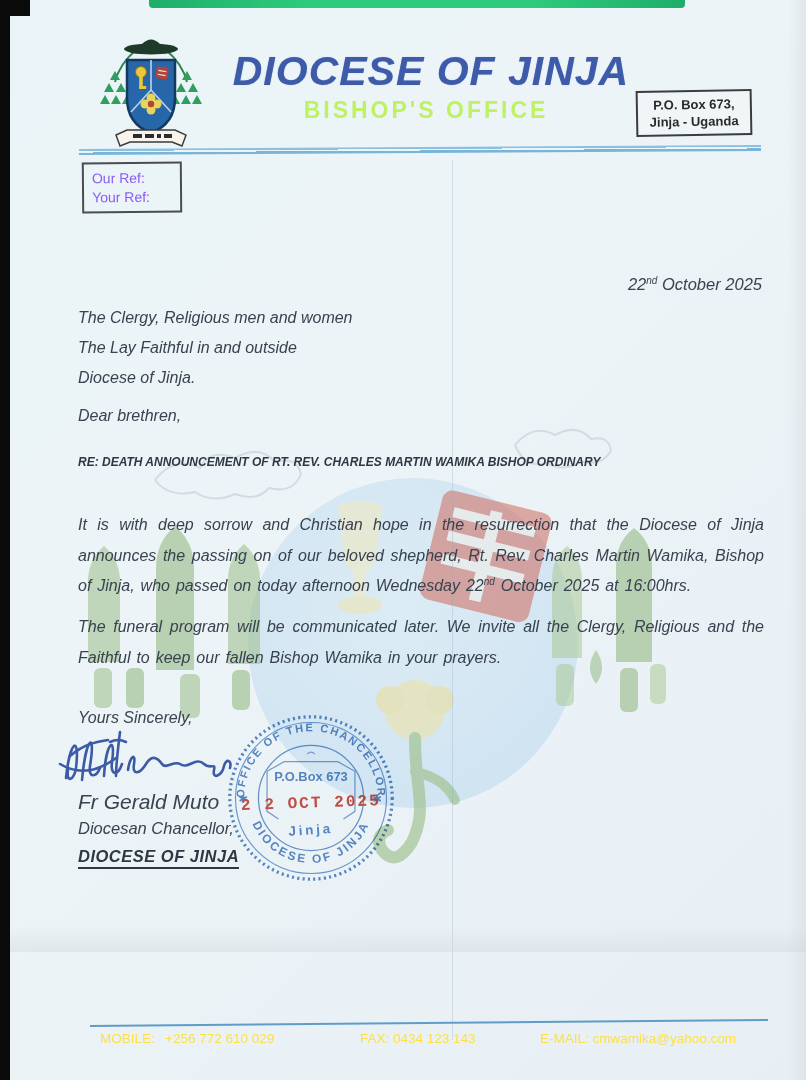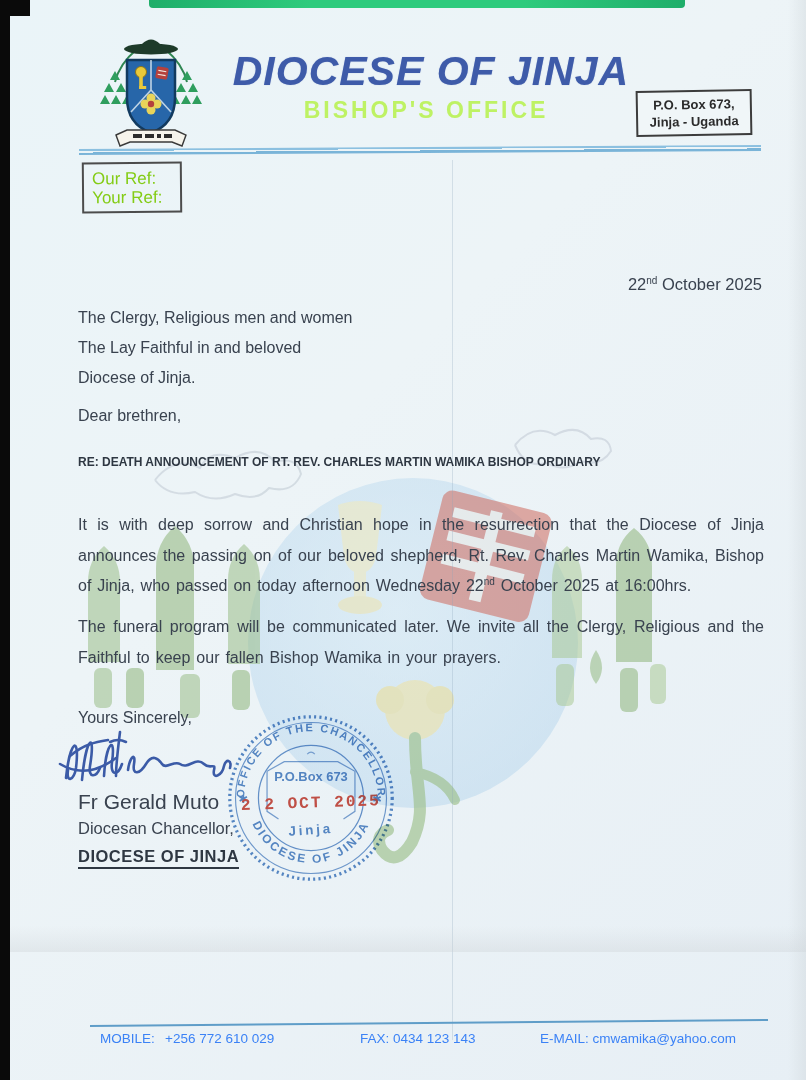--- a/index.html
+++ b/index.html
@@ -31,30 +31,30 @@
   .pobox { position:absolute; left:636px; top:90px; width:116px; padding:4px 6px;
           border:2px solid #3c3c3c; font-size:13px; font-weight:bold; color:#2b2b2b;
           line-height:17px; text-align:center; transform:rotate(-1deg); background:#f2f7f9aa; }
   .header-rule { position:absolute; left:79px; top:147px; width:682px; height:6px;
           transform:rotate(-0.35deg);
           background:linear-gradient(#8cc0e0 0 2px,#f0f6f900 2px 3.5px,#7ab4d8 3.5px 6px); }
 
   
   .ref-box { position:absolute; left:82px; top:162px; width:100px; height:51px;
           border:2px solid #4c4c4c; padding:5px 8px; transform:rotate(-0.5deg); }
-  .ref-box div { font-size:17px; color:#84cc16; line-height:19px; }
+  .ref-box div { font-size:14px; color:#8b5cf6; line-height:19px; }
 
   
   .wm { position:absolute; pointer-events:none; }
   .wm-globe { left:248px; top:478px; width:330px; height:330px; border-radius:50%;
           background:radial-gradient(circle at 45% 40%, #cfe6f4 0%, #bcd9ee 70%, #b2d2ea 100%);
           opacity:.55; }
 
   
-  .txt { position:absolute; color:#39424f; font-size:16px; }
+  .txt { position:absolute; color:#39424f; font-size:16px;font-style:italic; }
   .date-line { left:78px; top:275px; width:684px; text-align:right; font-size:16.5px; }
   sup { font-size:10px; vertical-align:super; line-height:0; }
   .addr0 { left:78px; top:309px; }
   .addr1 { left:78px; top:339px; }
   .addr2 { left:78px; top:369px; }
   .salutation { left:78px; top:407px; }
   .subject { left:78px; top:446px; width:684px; text-align:left; font-weight:bold;
           color:#2e3742; font-size:12px; line-height:32px; }
   .para { left:78px; top:510px; width:686px; text-align:justify; line-height:30.5px;
           word-spacing:1.5px; }
@@ -68,21 +68,21 @@
 
   .signature-svg { position:absolute; left:56px; top:718px; width:180px; height:74px; }
 
   
   .stamp { position:absolute; left:225px; top:712px; width:172px; height:172px;
           mix-blend-mode:multiply; opacity:.92; }
 
   
   .footer-rule { position:absolute; left:90px; top:1022px; width:678px; height:2px;
           background:#5f9dc8; transform:rotate(-0.5deg); }
-  .footer-item { position:absolute; top:1031px; font-size:13.5px; color:#3b82f6; }
+  .footer-item { position:absolute; top:1031px; font-size:13.5px; color:#fde047; }
   .f-mobile-label { left:100px; }
   .f-mobile-value { left:165px; }
   .f-fax { left:360px; }
   .f-email { left:540px; }
 </style>
 </head>
 <body>
 
 <div id="screen">
   <div class="page"></div>
@@ -191,21 +191,21 @@
   <div class="header-rule"></div>
 
   <div class="ref-box">
     <div>Our Ref:</div>
     <div>Your Ref:</div>
   </div>
 
   <div class="txt date-line"><span>22</span><sup>nd</sup><span> October 2025</span></div>
 
   <div class="txt addr0">The Clergy, Religious men and women</div>
-  <div class="txt addr1">The Lay Faithful in and beloved</div>
+  <div class="txt addr1">The Lay Faithful in and outside</div>
   <div class="txt addr2">Diocese of Jinja.</div>
 
   <div class="txt salutation">Dear brethren,</div>
 
   <div class="txt subject">
     <div>RE: DEATH ANNOUNCEMENT OF RT. REV. CHARLES MARTIN WAMIKA BISHOP ORDINARY</div>
   </div>
 
   <div class="txt para"><span>It is with deep sorrow and Christian hope in the resurrection that the Diocese of Jinja announces the passing on of our beloved shepherd, Rt. Rev. Charles Martin Wamika, Bishop of Jinja, who passed on today afternoon Wednesday 22</span><sup>nd</sup><span> October 2025 at 16:00hrs.</span></div>
 

